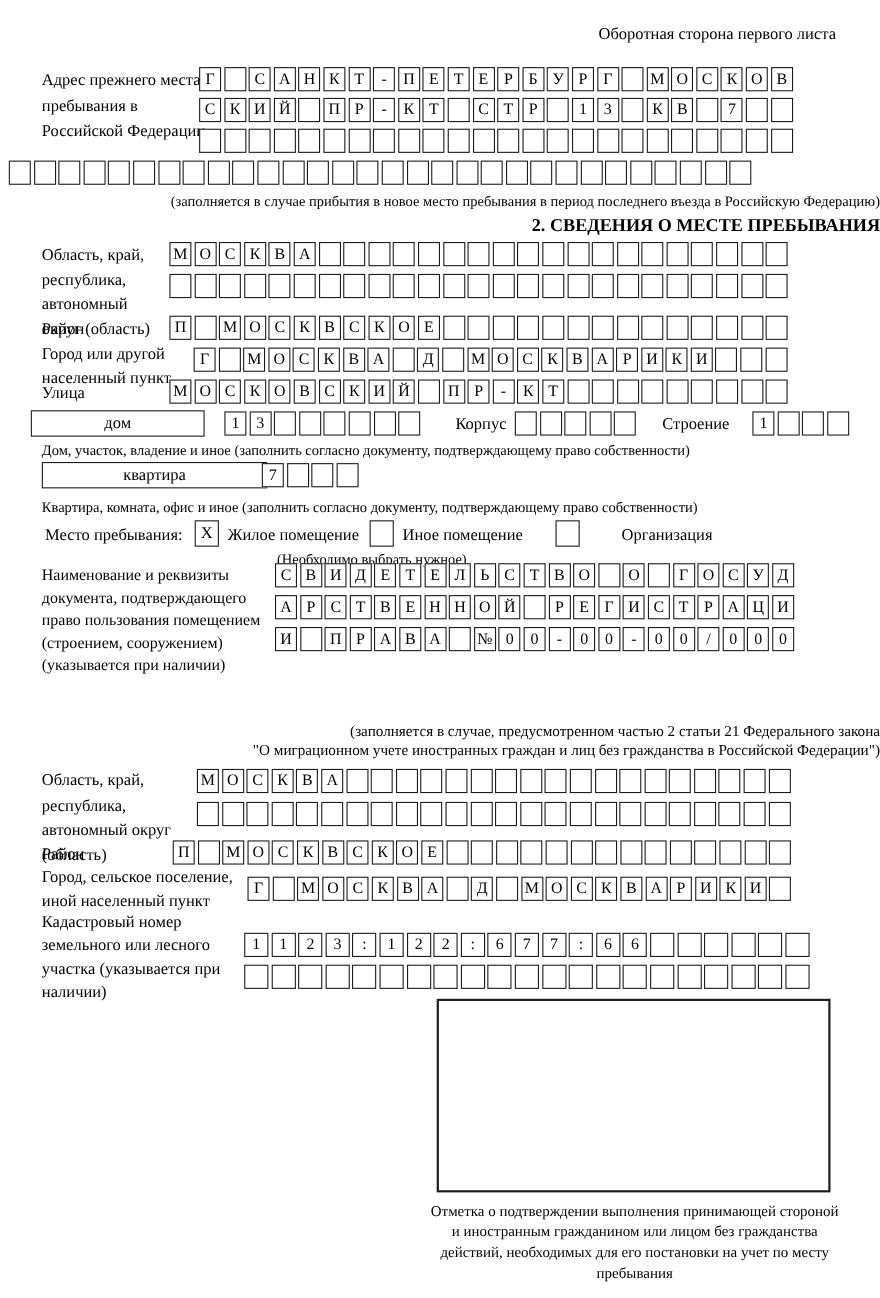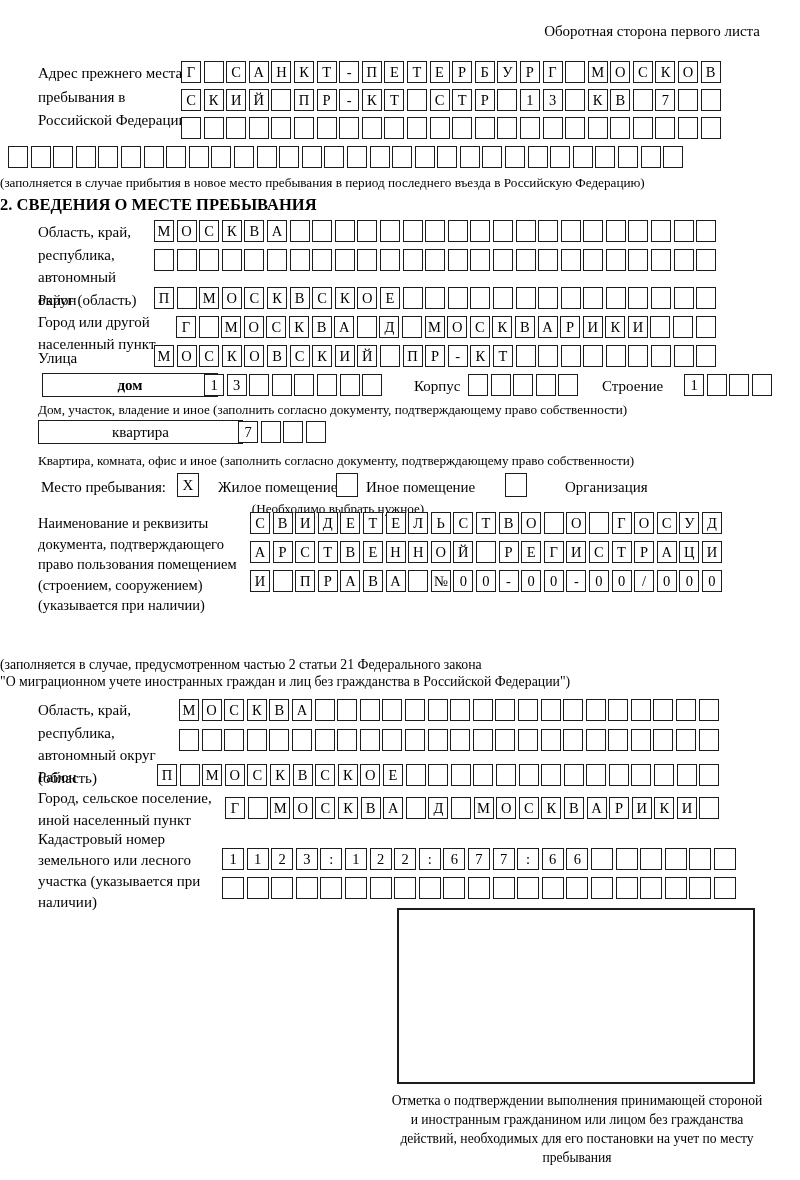--- a/index.html
+++ b/index.html
@@ -6,21 +6,21 @@
   html,body { background:#fff; }
   .page {
     position:relative; width:800px; height:1180px; margin:0 auto;
     background:#ffffff; color:#000;
     font-family:"Liberation Serif","DejaVu Serif",serif;
     overflow:hidden;
   }
   .abs { position:absolute; }
   .label { font-size:15px; line-height:23px; }
   .small { font-size:13.2px; line-height:17px; }
-  .center { left:0; width:800px; text-align:left; }
+  .center { left:0; width:800px; text-align:right; }
   .bold { font-weight:bold; }
   .cells { display:flex; gap:2.6px; }
   .cell {
     flex:none; width:20px; height:21.5px; border:1.7px solid #1c1c1c;
     display:flex; align-items:center; justify-content:center;
     font-size:14.5px; line-height:1; background:#fff;
   }
   .cell.wide { width:22px; }
   .rect {
     border:1.8px solid #1c1c1c; height:24px; background:#fff;
@@ -289,21 +289,21 @@
       <span class="cell">&nbsp;</span>
       <span class="cell">&nbsp;</span>
       <span class="cell">&nbsp;</span>
       <span class="cell">&nbsp;</span>
       <span class="cell">&nbsp;</span>
       <span class="cell">&nbsp;</span>
       <span class="cell">&nbsp;</span>
       <span class="cell">&nbsp;</span>
     </div>
 
-  <div class="abs rect" style="top:373px; left:42px; width:176px;font-weight:bold;">дом</div>
+  <div class="abs rect" style="top:373px; left:28px; width:158px;">дом</div>
   <div class="abs cells" style="top:374px; left:204px;">
       <span class="cell">1</span>
       <span class="cell">3</span>
       <span class="cell">&nbsp;</span>
       <span class="cell">&nbsp;</span>
       <span class="cell">&nbsp;</span>
       <span class="cell">&nbsp;</span>
       <span class="cell">&nbsp;</span>
       <span class="cell">&nbsp;</span>
     </div>
@@ -330,21 +330,21 @@
       <span class="cell">&nbsp;</span>
       <span class="cell">&nbsp;</span>
       <span class="cell">&nbsp;</span>
     </div>
   <div class="abs small" style="top:452px; left:38px;">Квартира, комната, офис и иное (заполнить согласно документу, подтверждающему право собственности)</div>
 
   <div class="abs label" style="top:476px; left:41px;">Место пребывания:</div>
   <div class="abs cb" style="top:473px; left:177px;">
     <span>X</span>
   </div>
-  <div class="abs label" style="top:476px; left:218px;text-align:right;">Жилое помещение</div>
+  <div class="abs label" style="top:476px; left:207px;text-align:right;">Жилое помещение</div>
   <div class="abs cb" style="top:473px; left:336px;">
     <span></span>
   </div>
   <div class="abs label" style="top:476px; left:366px;">Иное помещение</div>
   <div class="abs cb" style="top:473px; left:505px;">
     <span></span>
   </div>
   <div class="abs label" style="top:476px; left:565px;">Организация</div>
   <div class="abs small" style="top:500px; left:38px; width:600px; text-align:center;">(Необходимо выбрать нужное)</div>
 

